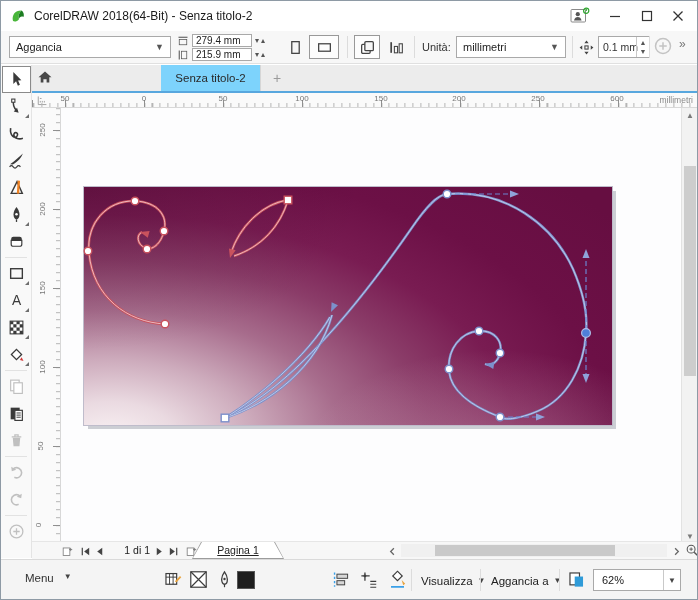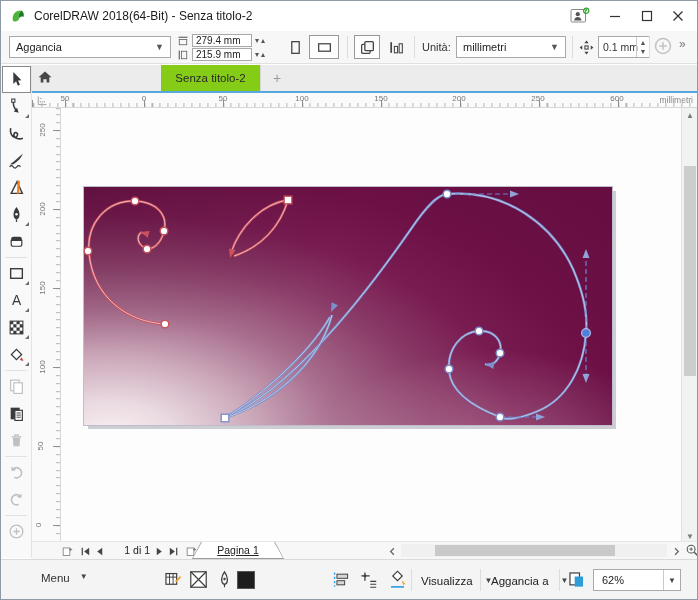--- a/index.html
+++ b/index.html
@@ -41,21 +41,21 @@
   #btn-plus-prop{position:absolute;left:652px;top:5px;width:22px;height:22px;color:#c3c3c3;}
   #btn-plus-prop svg{width:20px;height:20px;}
   #btn-overflow{position:absolute;left:678px;top:6px;font-size:12px;color:#777;}
   
   #tabbar{position:absolute;left:31px;top:64px;right:0;height:28px;background:#ececec;}
   #tabbar .blueline{position:absolute;left:0;bottom:0;width:100%;height:2px;background:#58a7de;}
   #home-btn{position:absolute;left:5px;top:4px;width:20px;height:20px;color:#444;}
   #home-btn svg{width:16px;height:16px;}
   .doctab{position:absolute;top:0;height:26px;font-size:11.5px;color:#2a2a2a;display:flex;align-items:center;justify-content:center;border-right:1px solid #d6d6d6;}
   #tab1{left:28px;width:100px;background:#e7eff7;}
-  #tab2{left:129px;width:100px;background:#84cc16;}
+  #tab2{left:129px;width:100px;background:#7dd3fc;}
   #newtab{position:absolute;left:232px;top:0;width:26px;height:26px;font-size:14px;color:#9a9a9a;display:flex;align-items:center;justify-content:center;}
   
   #toolbox{position:absolute;left:0;top:64px;width:31px;height:493px;background:#f9f9f9;border-right:1px solid #e4e4e4;padding-top:1px;}
   .tool{position:relative;width:29px;height:27px;margin-left:1px;display:flex;align-items:center;justify-content:center;color:#3a3a3a;}
   .tool svg{width:17px;height:17px;}
   .tool.selected{background:#fff;border:1px solid #8a8a8a;}
   .tool.disabled{color:#c0c0c0;}
   .tool .fly{position:absolute;right:2px;bottom:2px;width:0;height:0;border-left:4px solid transparent;border-bottom:4px solid #6e6e6e;}
   .tb-sep{height:1px;background:#e2e2e2;margin:2px 4px;}
   
@@ -91,29 +91,29 @@
   #pg-next{left:120px;} #pg-last{left:134px;} #pg-add2{left:152px;}
   #pagetab-outer{position:absolute;left:160px;top:0;width:92px;height:17px;background:#9c9c9c;clip-path:polygon(9px 0,83px 0,92px 17px,0 17px);}
   #pagetab-inner{position:absolute;left:1px;top:0;width:90px;height:16px;background:#fff;clip-path:polygon(9px 0,81px 0,90px 16px,0 16px);display:flex;align-items:center;justify-content:center;font-size:10.5px;color:#222;text-decoration:underline;}
   #hs-left{left:353px;} #hs-right{left:637px;}
   #htrack{position:absolute;left:369px;top:2px;width:266px;height:13px;background:#f0f0f0;}
   #hthumb{position:absolute;left:34px;top:1px;width:180px;height:11px;background:#c9c9c9;}
   #navigator{position:absolute;left:653px;top:1px;width:15px;height:15px;color:#555;}
   #navigator svg{width:14px;height:14px;}
   
   #statusbar{position:absolute;left:0;top:558px;width:100%;height:42px;background:#f4f4f4;border-top:1px solid #dadada;font-size:11.5px;color:#333;}
-  #menu-btn{position:absolute;left:40px;top:12px;display:flex;align-items:flex-start;gap:10px;}
+  #menu-btn{position:absolute;left:24px;top:12px;display:flex;align-items:flex-start;gap:10px;}
   #menu-btn .arr{font-size:8px;color:#444;}
   .sb-icon{position:absolute;top:10px;width:20px;height:20px;color:#3d3d3d;}
   .sb-icon svg{width:19px;height:19px;}
   #sb-palette{left:162px;} #sb-nofill{left:188px;} #sb-nib{left:214px;}
   #sb-swatch{position:absolute;left:236px;top:11px;width:18px;height:18px;background:#1d1d1d;border:1px solid #555;}
   #sb-align{left:330px;} #sb-dyn{left:358px;} #sb-snapic{left:387px;}
   .sb-sep{position:absolute;top:9px;height:22px;width:1px;background:#dcdcdc;}
-  .sb-drop{position:absolute;top:10px;height:21px;display:flex;align-items:center;gap:12px;padding:0 6px;color:#222;}
+  .sb-drop{position:absolute;top:10px;height:21px;display:flex;align-items:center;gap:5px;padding:0 6px;color:#222;}
   .sb-drop .arr{font-size:8px;color:#444;}
   #sb-view{left:414px;} #sb-snap{left:484px;}
   #sb-zoomicon{left:566px;}
   #zoom-combo{position:absolute;left:592px;top:9px;width:88px;height:22px;background:#fff;border:1px solid #a9a9a9;display:flex;align-items:center;}
   #zoom-combo .val{flex:1;padding-left:8px;font-size:11px;color:#222;}
   #zoom-combo .btn{width:17px;height:20px;border-left:1px solid #c9c9c9;display:flex;align-items:center;justify-content:center;font-size:8px;color:#444;}
 </style>
 </head>
 <body>
 

